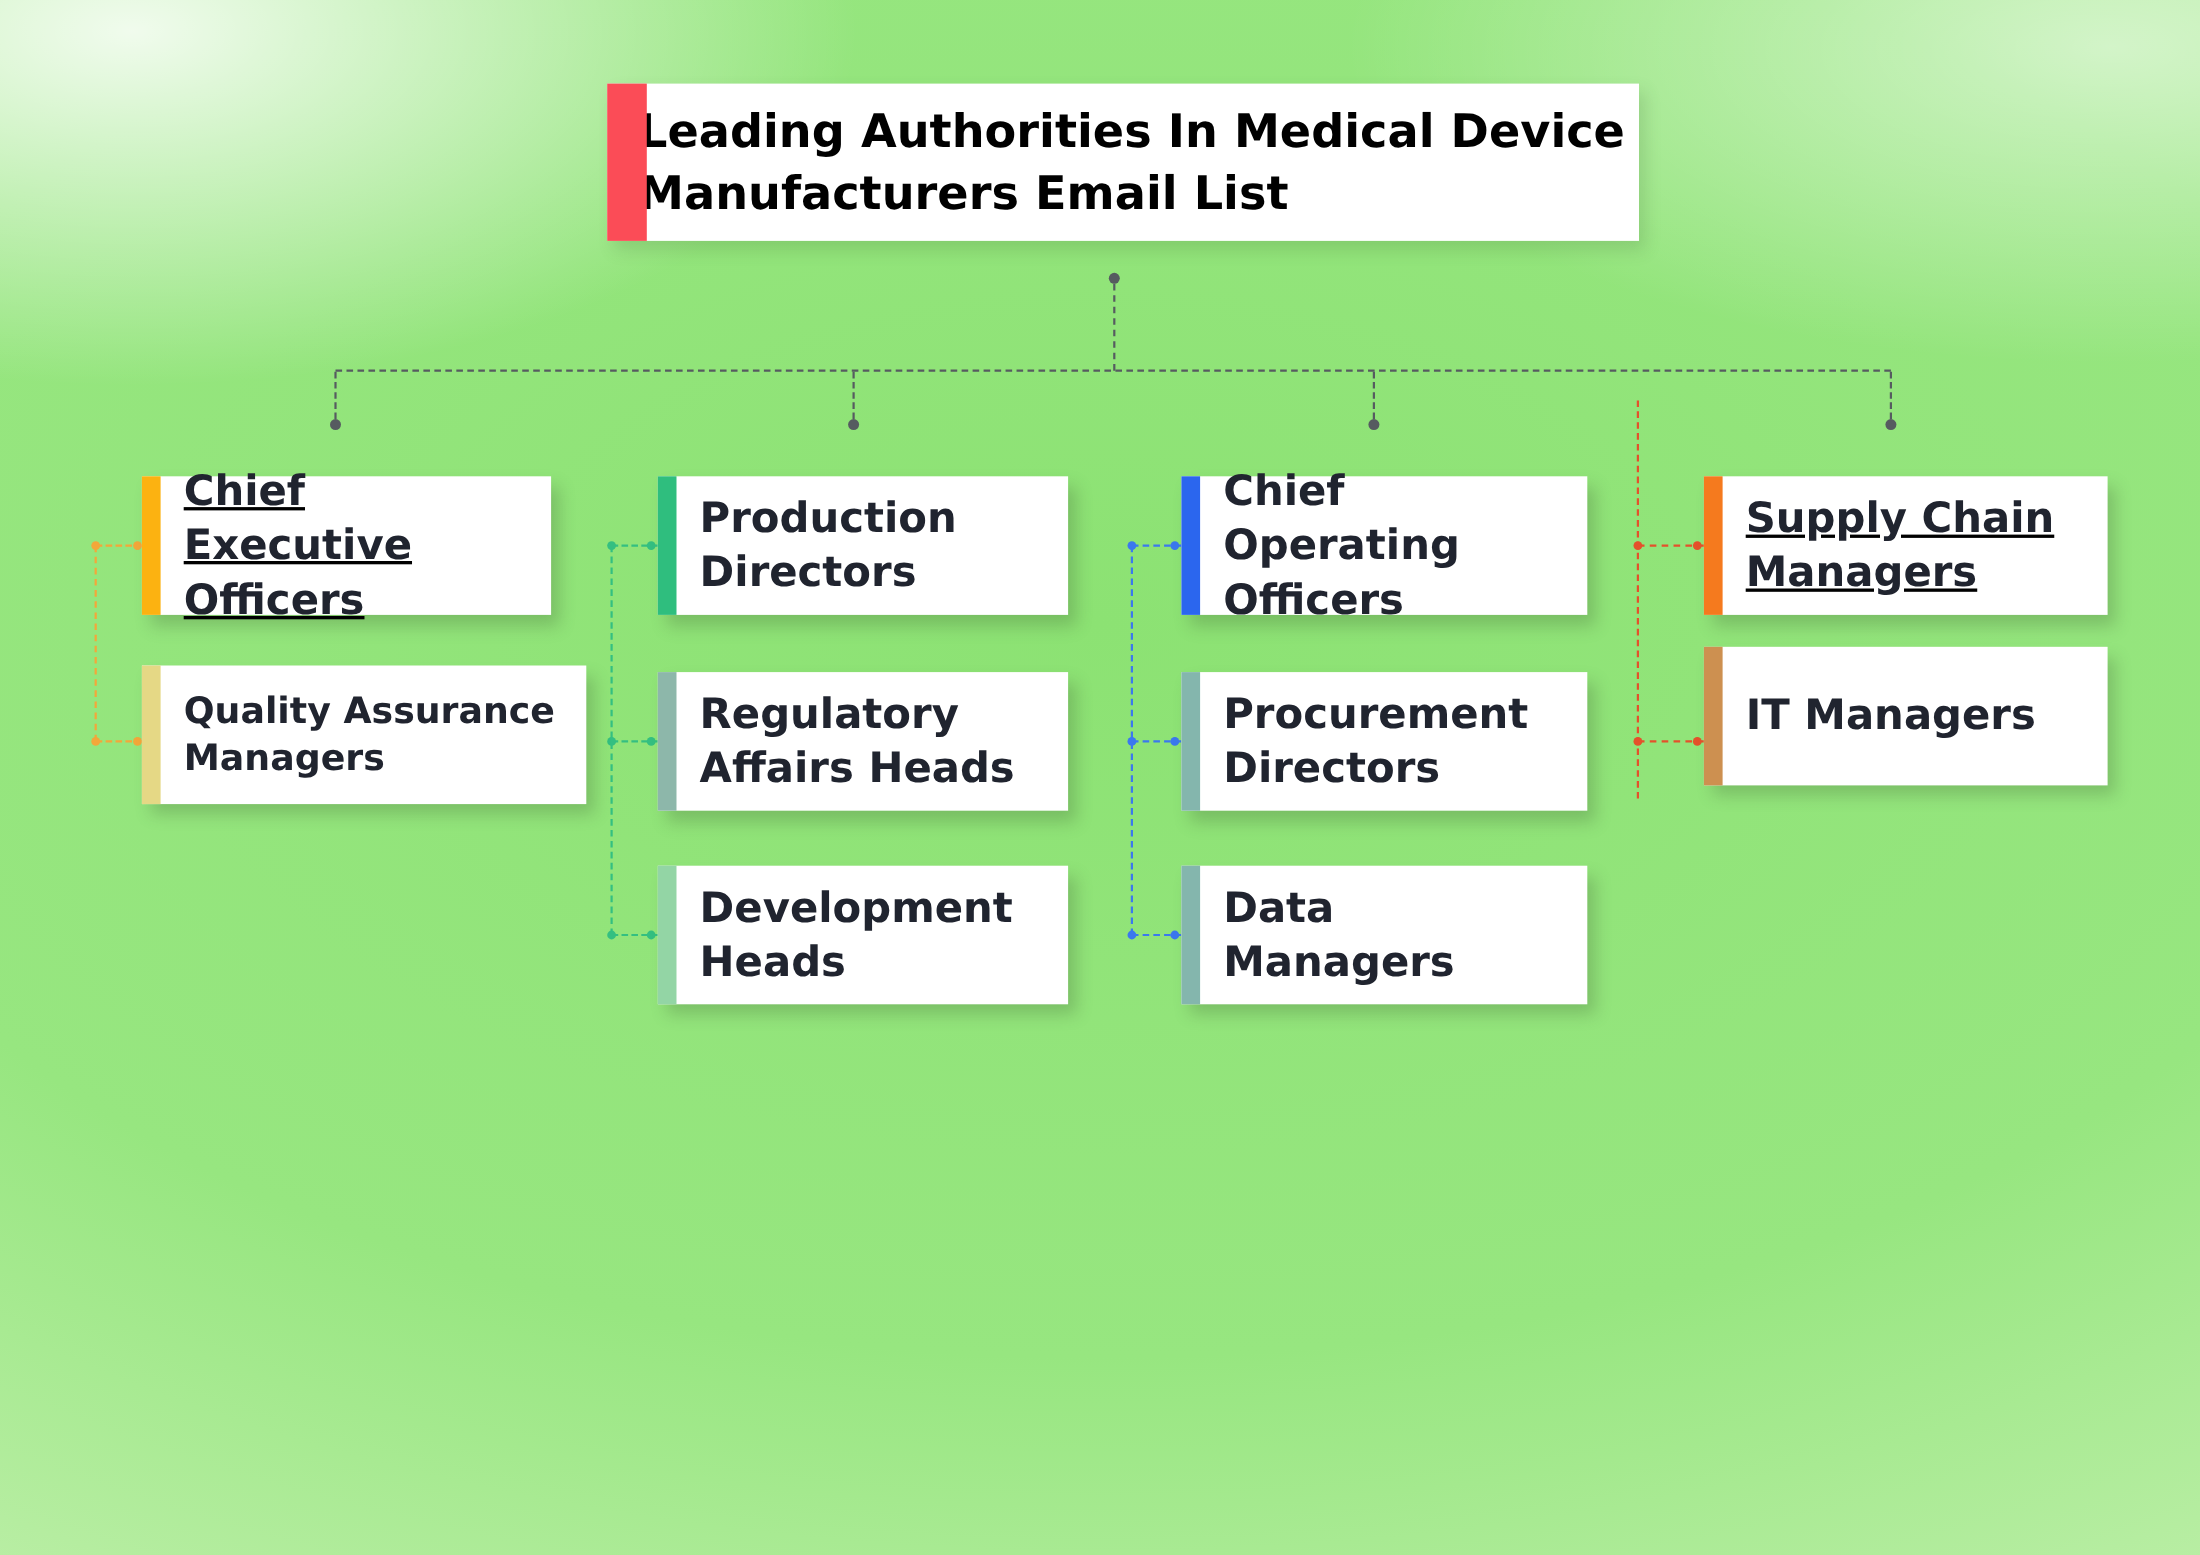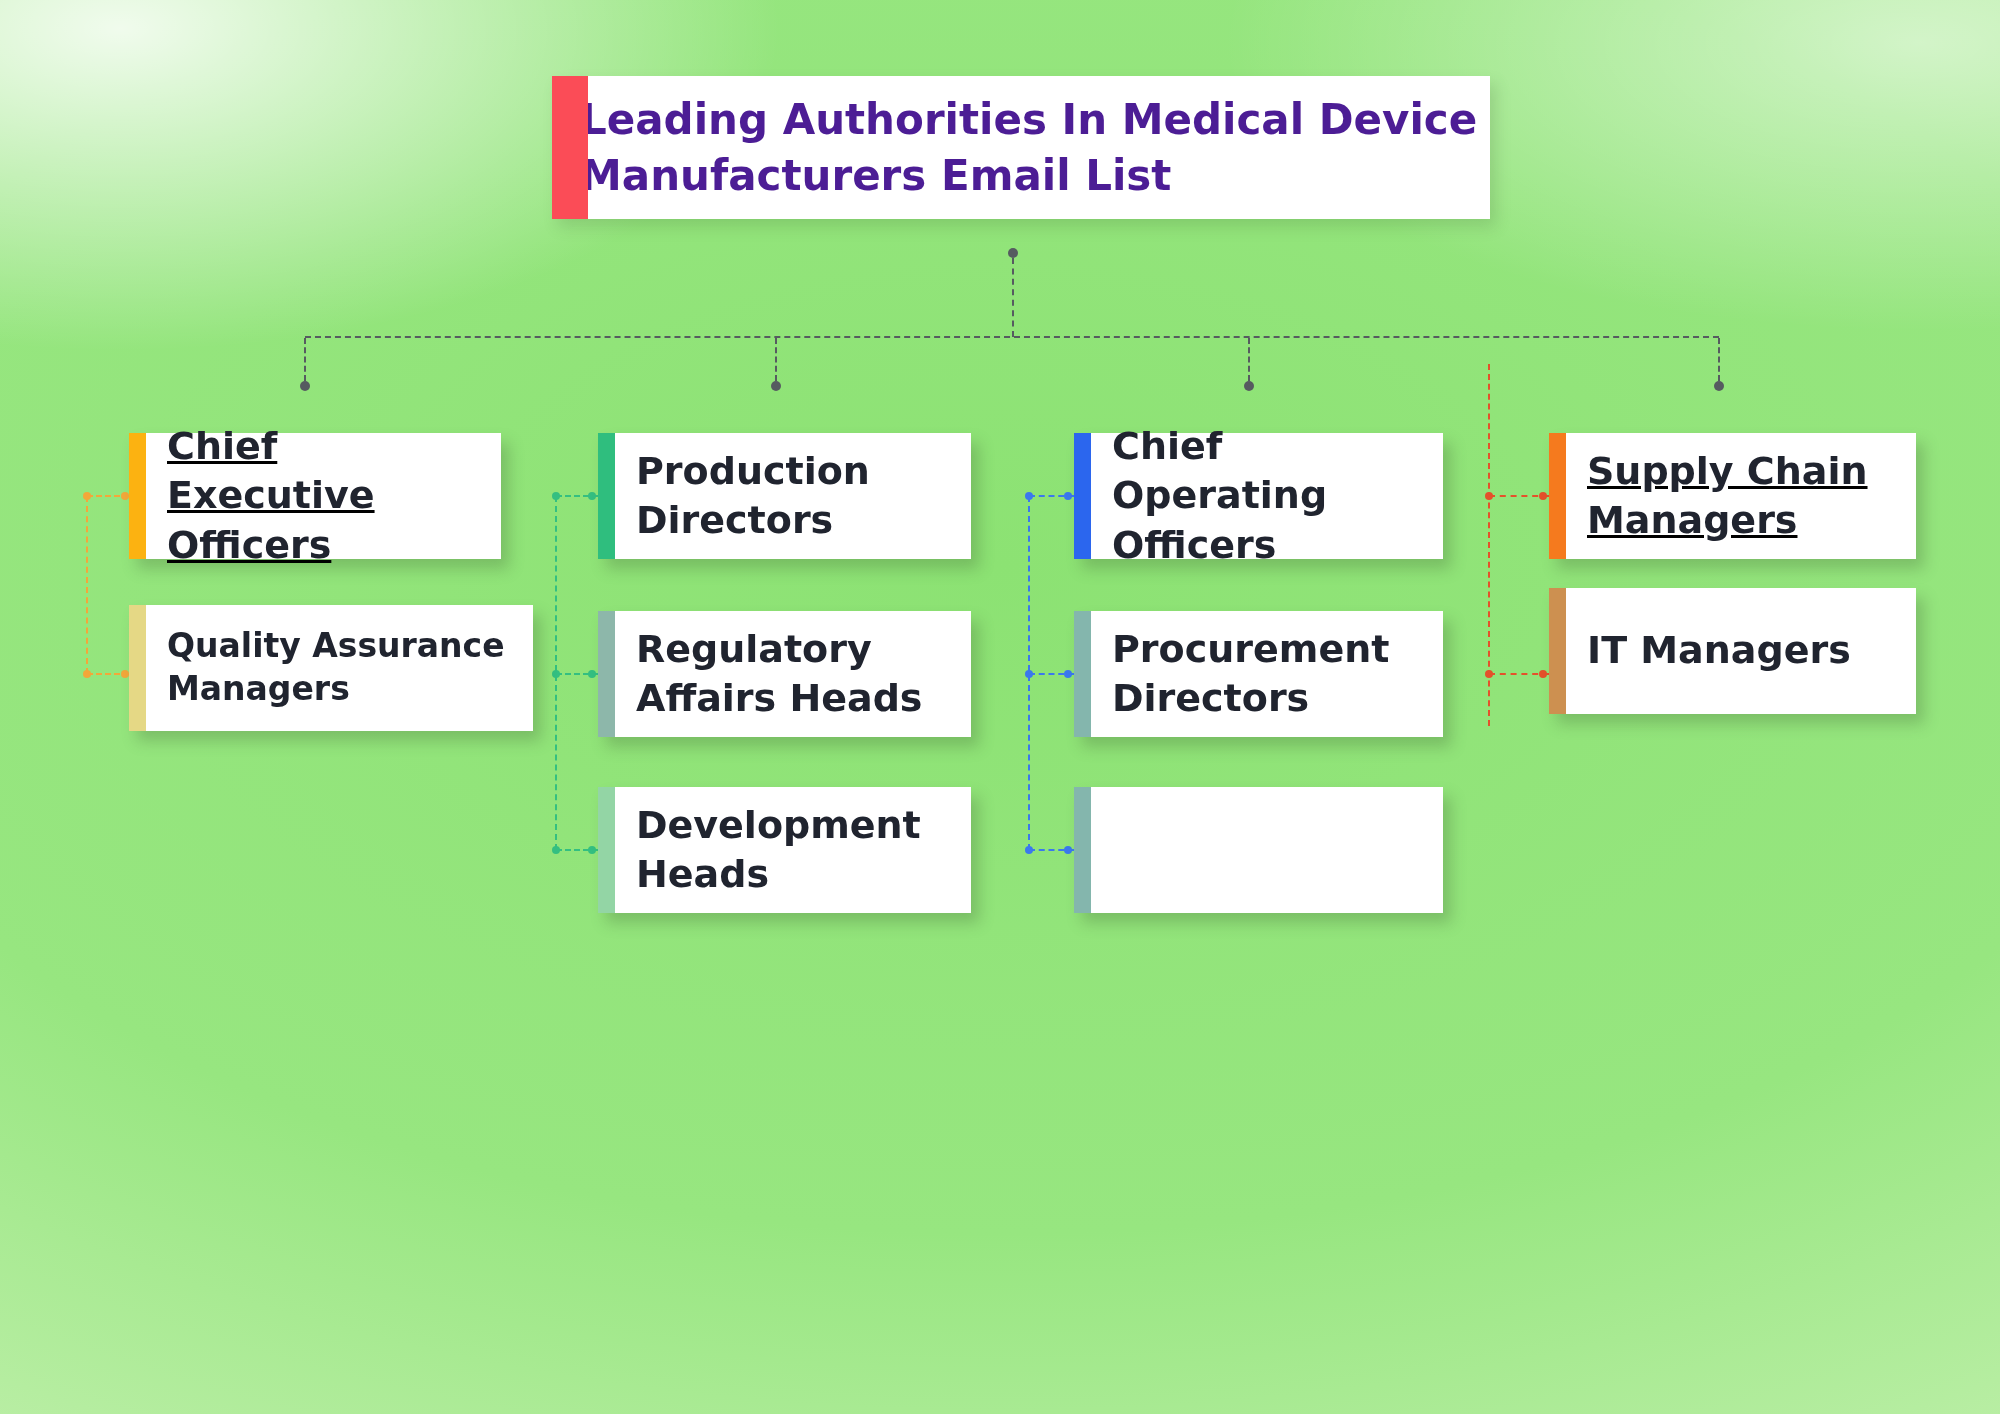--- a/index.html
+++ b/index.html
@@ -16,21 +16,21 @@
   
   .title-box {
     position:absolute; left:552px; top:76px; width:938px; height:143px;
     background:#ffffff; display:flex; align-items:center;
     box-shadow:6px 8px 14px rgba(60,95,50,.18);
   }
   .accent { position:absolute; left:0; top:0; bottom:0; width:17px; }
   .title-box .accent { width:36px; }
   .title {
     margin-left:28px; margin-right:8px;
-    font-size:42px; font-weight:700; color:#4c1d95; line-height:1.33;
+    font-size:42px; font-weight:700; color:#000000; line-height:1.33;
   }
 
   
   .node {
     position:absolute; height:126px; background:#ffffff;
     display:flex; align-items:center;
     box-shadow:8px 10px 14px rgba(60,95,50,.28);
   }
   .label {
     margin-left:38px; margin-right:12px;
@@ -138,20 +138,21 @@
   <div class="node" style="left:1074px;top:433px;width:369px;">
     <span class="accent" style="background: rgb(43, 102, 238);"></span>
     <span class="label">Chief Operating Officers</span>
   </div>
   <div class="node" style="left:1074px;top:611px;width:369px;">
     <span class="accent" style="background: rgb(132, 182, 173);"></span>
     <span class="label">Procurement Directors</span>
   </div>
   <div class="node" style="left:1074px;top:787px;width:369px;">
     <span class="accent" style="background: rgb(132, 182, 173);"></span>
+    <span class="label">Data Managers</span>
   </div>
 
   <div class="node" style="left:1549px;top:433px;width:367px;text-decoration:underline;">
     <span class="accent" style="background: rgb(245, 122, 30);"></span>
     <span class="label">Supply Chain Managers</span>
   </div>
   <div class="node" style="left:1549px;top:588px;width:367px;">
     <span class="accent" style="background: rgb(205, 144, 80);"></span>
     <span class="label">IT Managers</span>
   </div>

